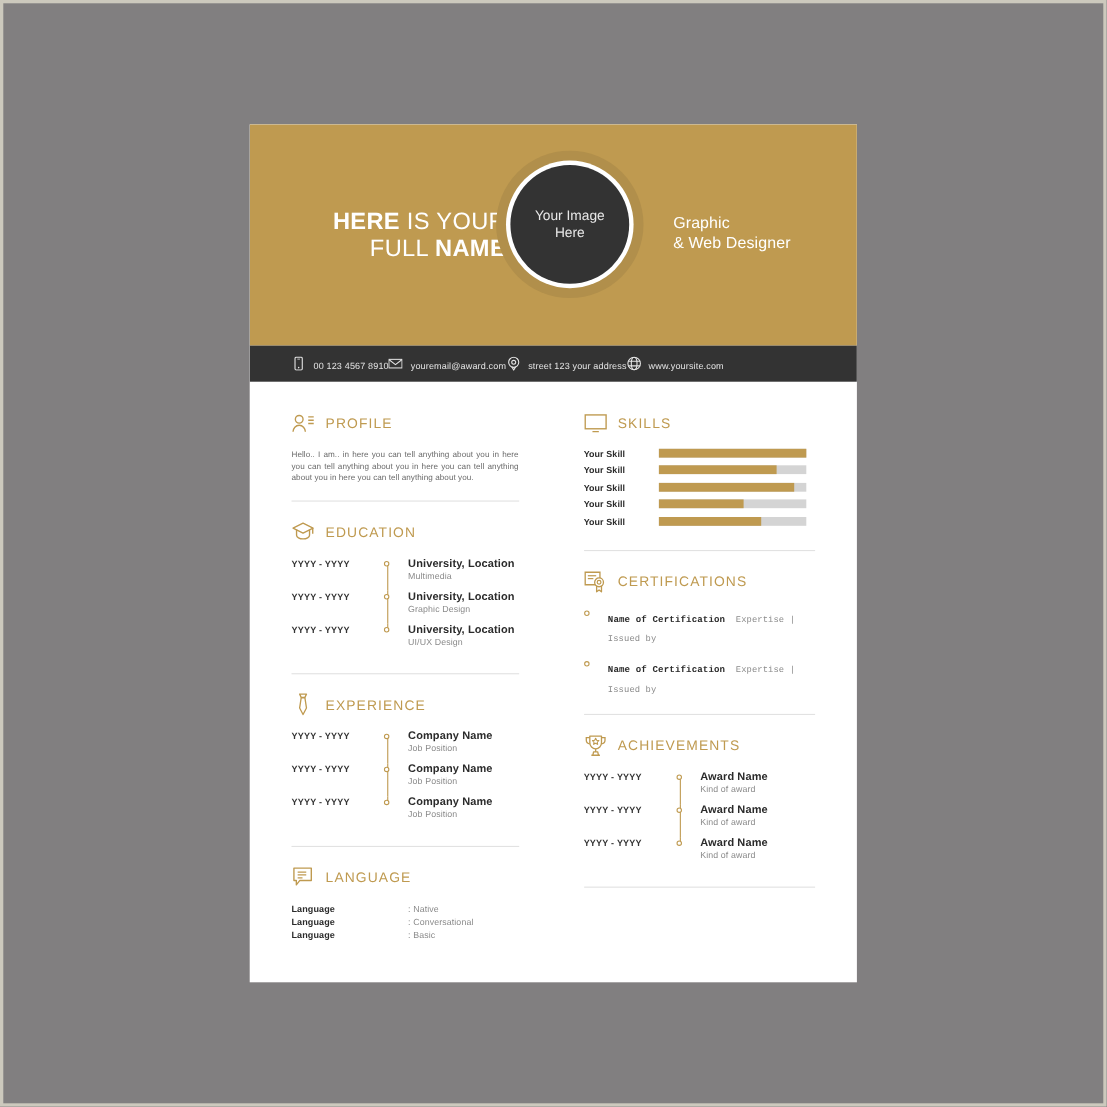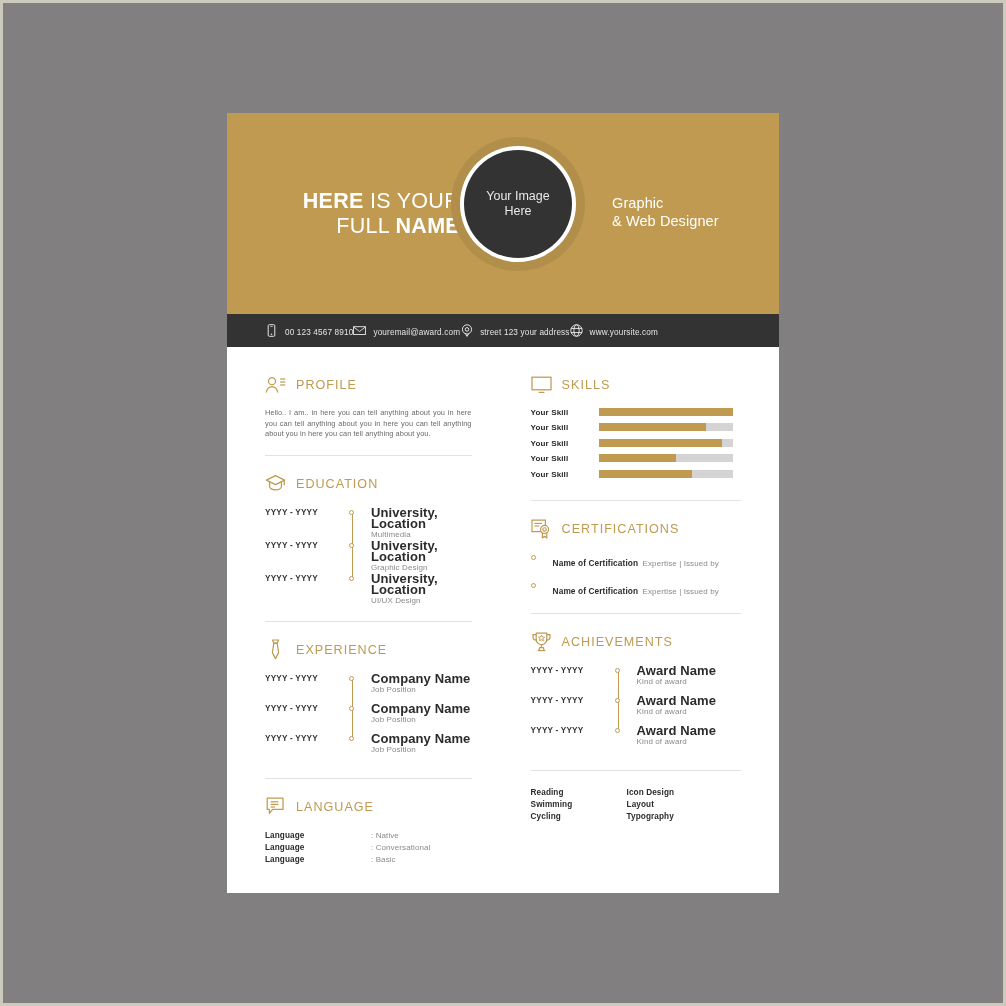--- a/index.html
+++ b/index.html
@@ -221,21 +221,21 @@
     top: 3px;
     width: 5px; height: 5px;
     border-radius: 50%;
     border: 1.3px solid #bf9a50;
     background: #ffffff;
     box-sizing: border-box;
   }
   .tl-body { flex: 1 1 auto; }
   .tl-title {
     color: #2b2b2b;
-    font-size: 13px;
+    font-size: 10px;
     font-weight: 700;
     letter-spacing: 0.1px;
     line-height: 11px;
   }
   .tl-sub {
     color: #8a8a8a;
     font-size: 8px;
     letter-spacing: 0.1px;
     line-height: 11px;
   }
@@ -264,20 +264,21 @@
     position: absolute;
     left: 0; top: 0; bottom: 0;
     background: #bf9a50;
   }
 
   
   .cert-row {
     display: flex;
     align-items: flex-start;
     margin-bottom: 10px;
+    font-family: Liberation Mono, monospace;
   }
   .cert-bullet {
     width: 22px;
     flex: 0 0 auto;
     padding-top: 3px;
   }
   .cert-bullet i {
     display: block;
     width: 5px; height: 5px;
     border-radius: 50%;
@@ -700,30 +701,18 @@
               <div class="tl-sub">Kind of award</div>
             </div>
           </div>
         </div>
       </div>
 
       <div class="divider"></div>
 
       <div class="section">
 
-        <div class="hobby-cols">
-          <div class="hobby-col">
-            <div class="hobby-item">Reading</div>
-            <div class="hobby-item">Swimming</div>
-            <div class="hobby-item">Cycling</div>
-          </div>
-          <div class="hobby-col">
-            <div class="hobby-item">Icon Design</div>
-            <div class="hobby-item">Layout</div>
-            <div class="hobby-item">Typography</div>
-          </div>
-        </div>
       </div>
 
     </div>
 
   </div>
 </div>
 
 </body></html>

